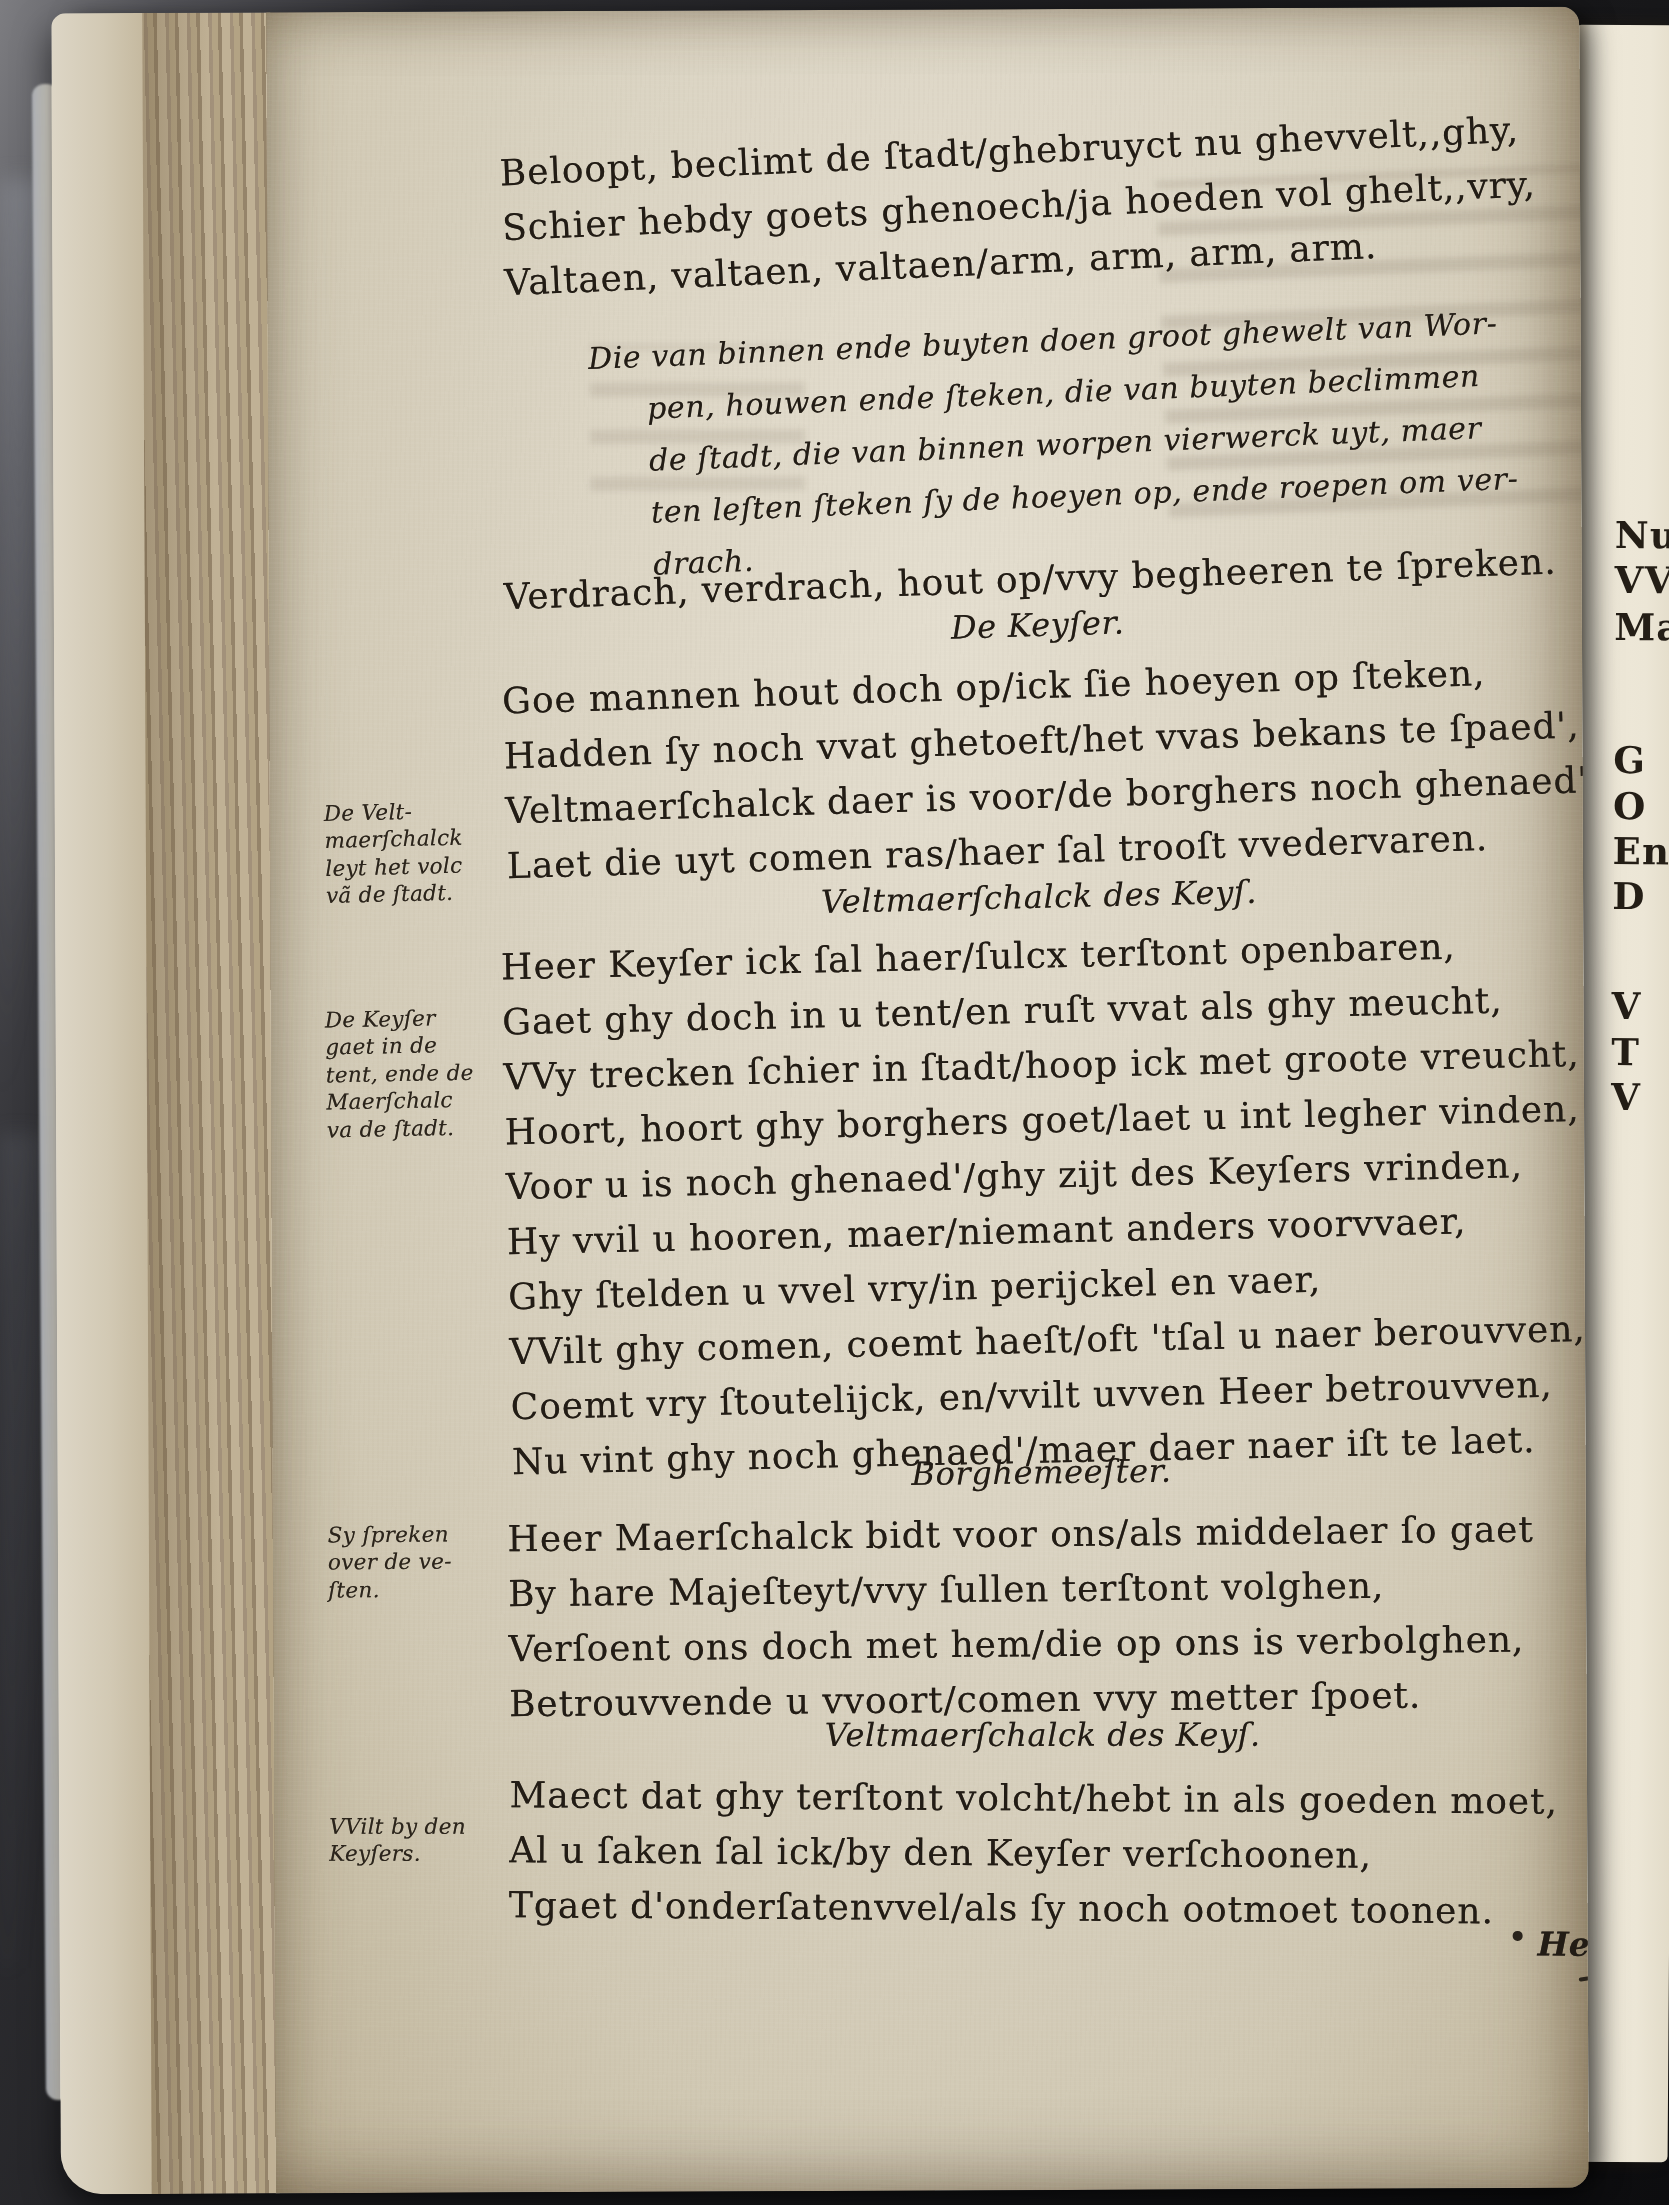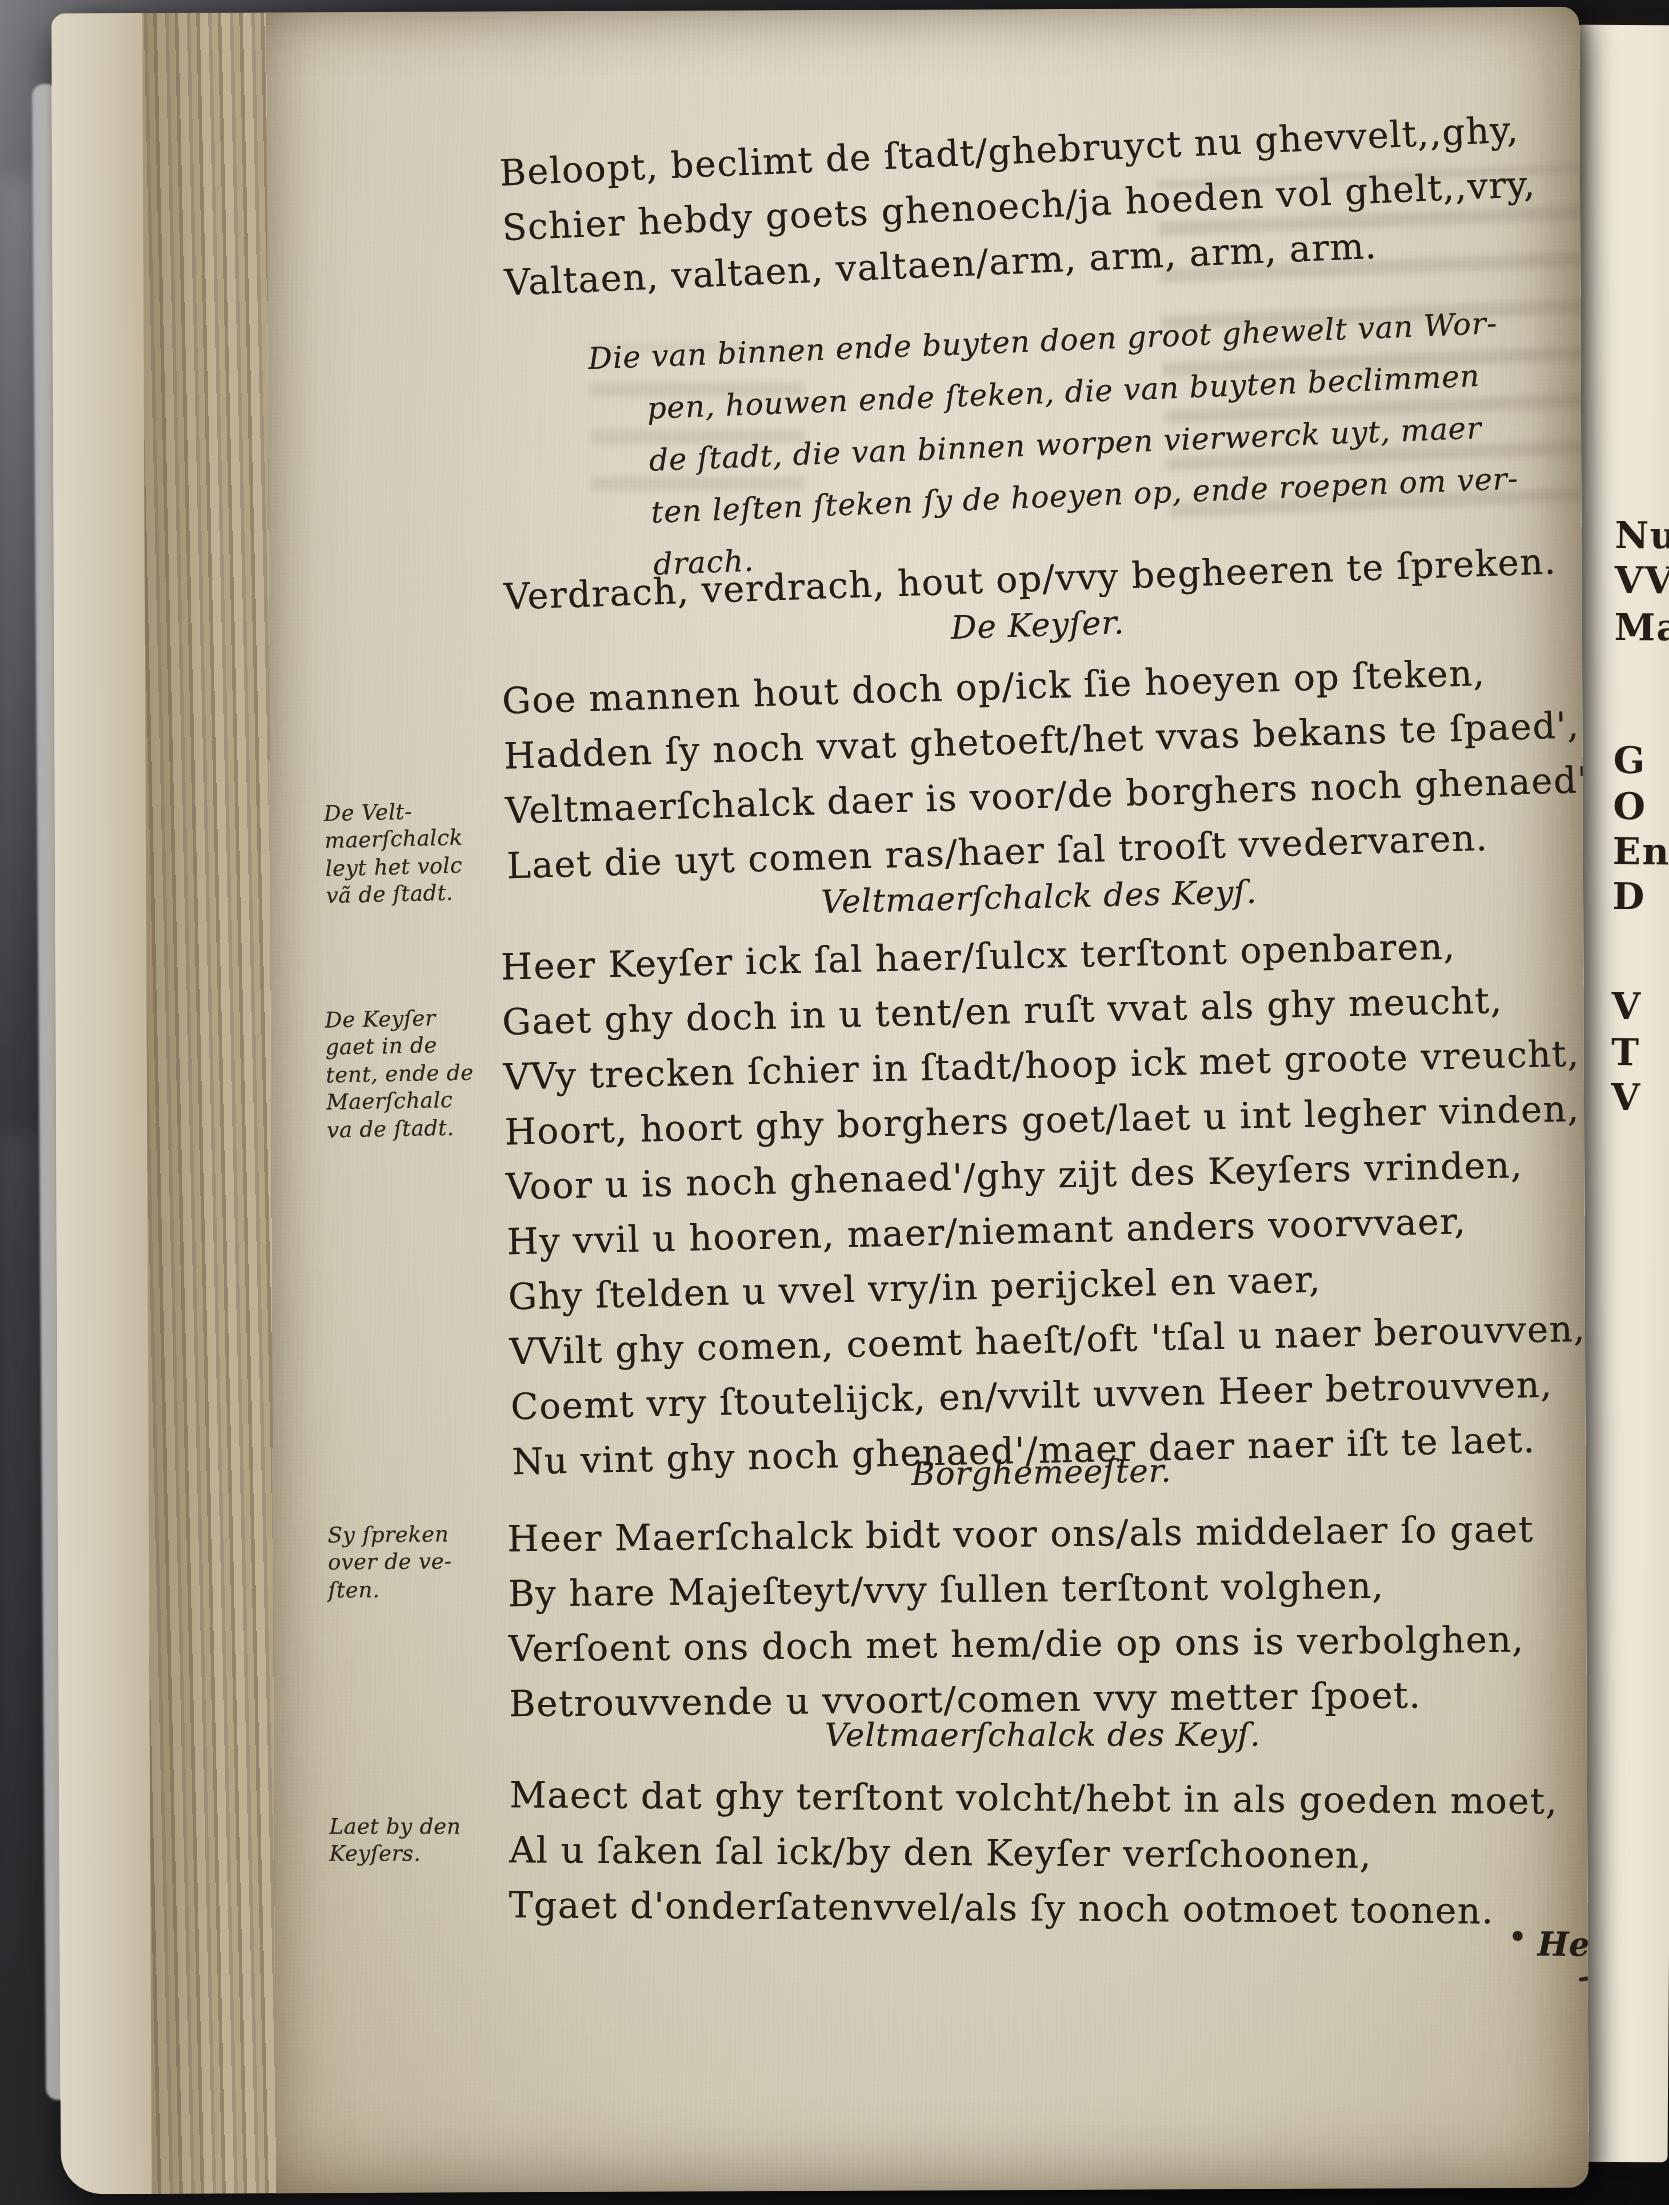--- a/index.html
+++ b/index.html
@@ -185,21 +185,21 @@
         <div class="mn-line">tent, ende de</div>
         <div class="mn-line">Maerſchalc</div>
         <div class="mn-line">va de ſtadt.</div>
       </div>
     <div class="margin-note mn3">
         <div class="mn-line">Sy ſpreken</div>
         <div class="mn-line">over de ve-</div>
         <div class="mn-line">ſten.</div>
       </div>
     <div class="margin-note mn4">
-        <div class="mn-line">Laet by den</div>
+        <div class="mn-line">VVilt by den</div>
         <div class="mn-line">Keyſers.</div>
       </div>
 
     <div class="catchword">Het</div>
 
     <div class="stain stain1"></div>
     <div class="stain stain2"></div>
 
   </div>
 </div>

